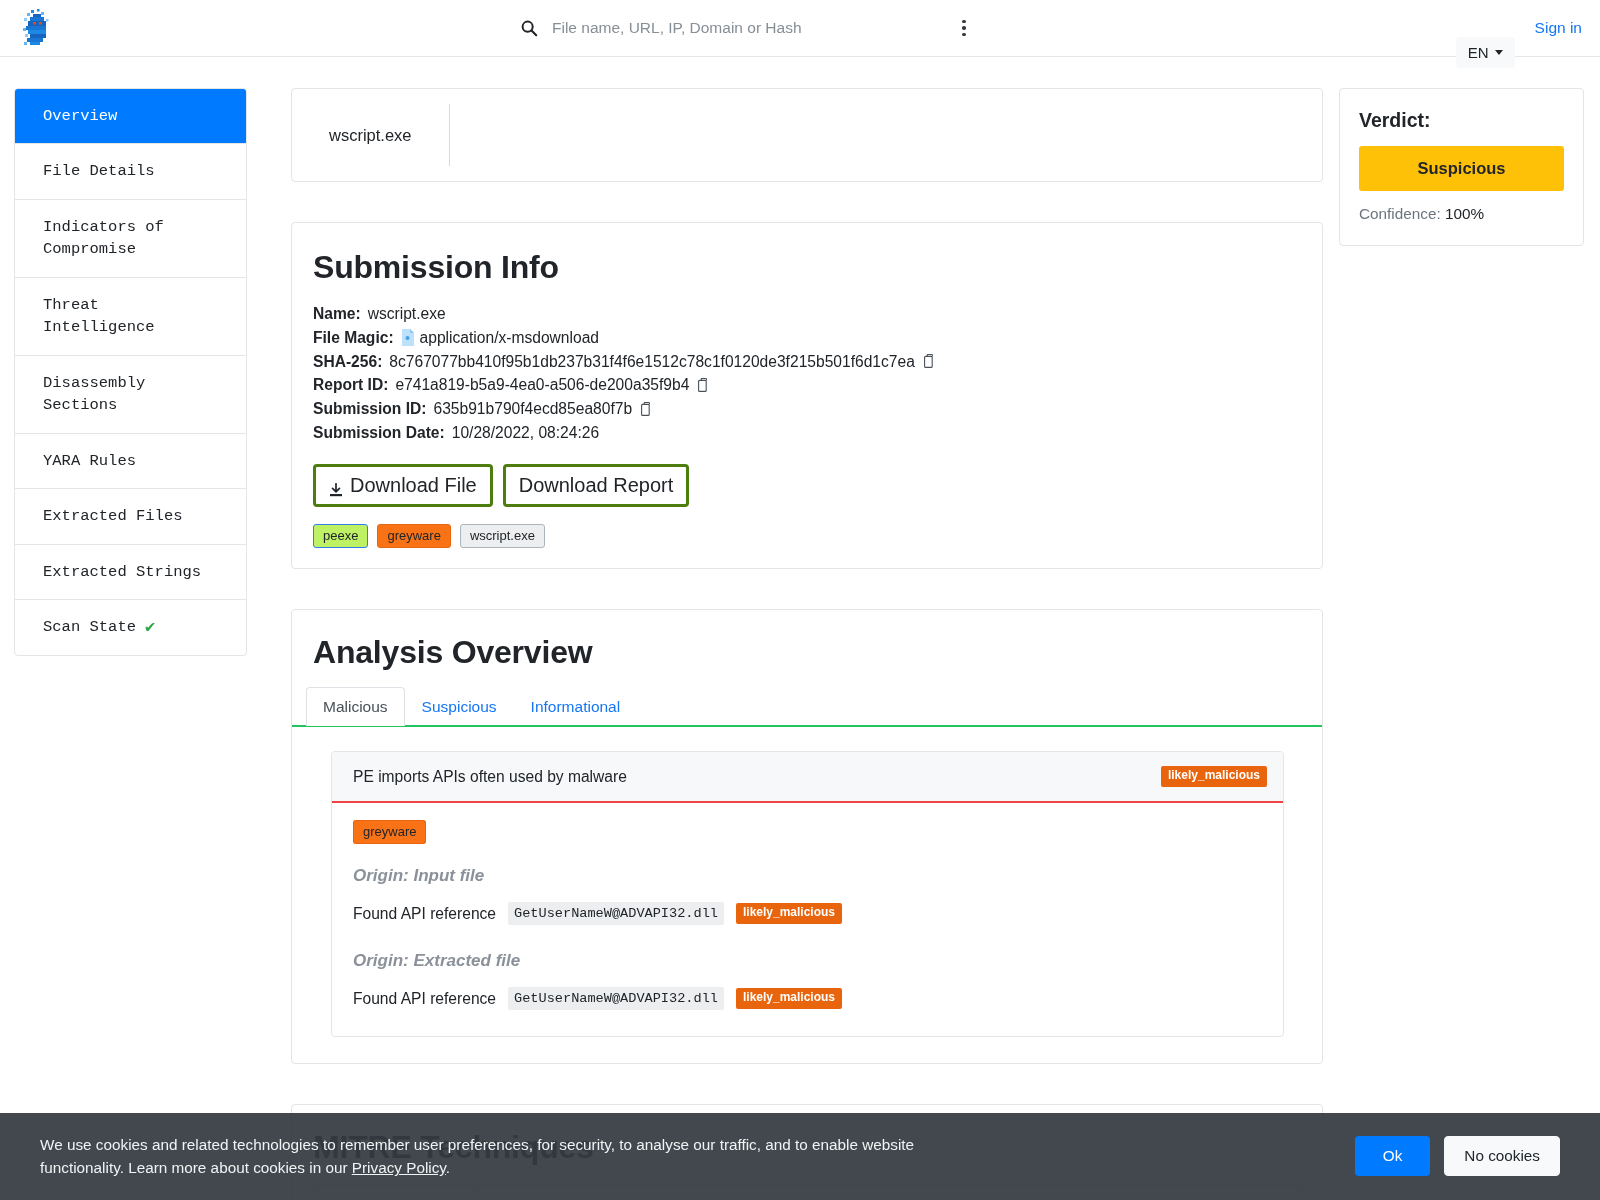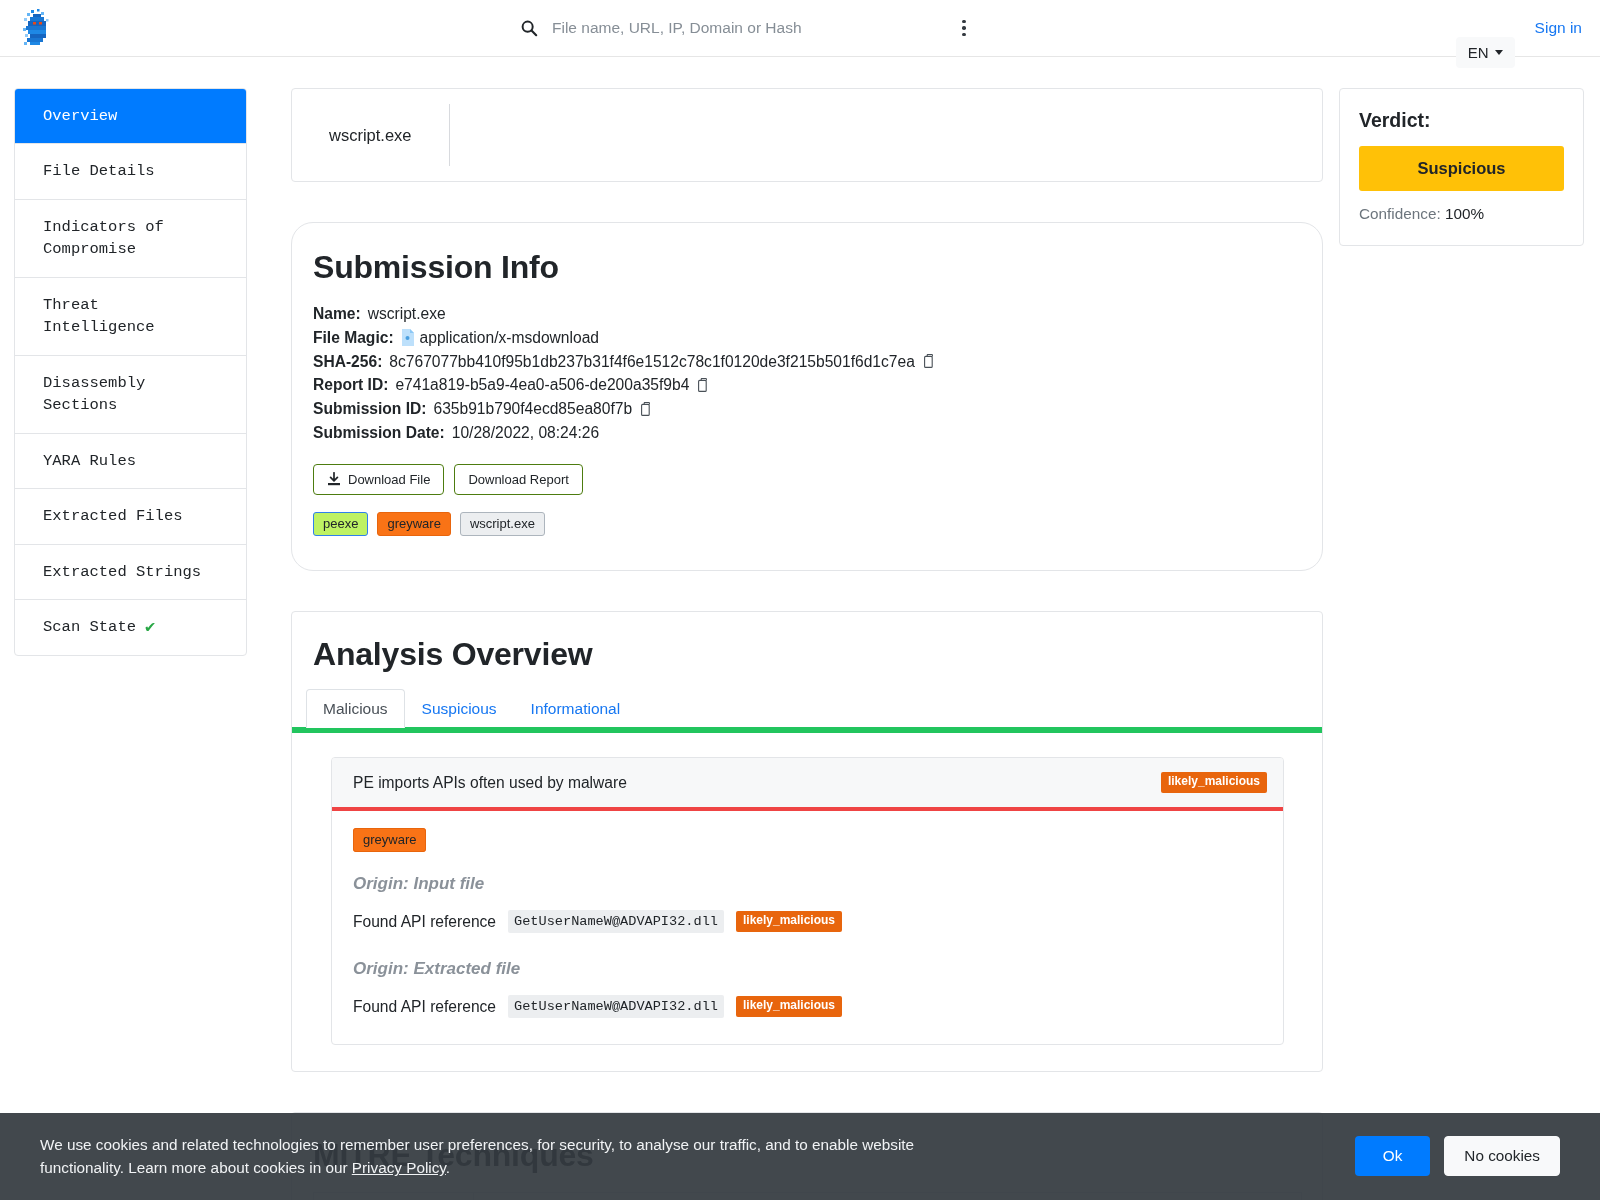--- a/index.html
+++ b/index.html
@@ -146,21 +146,21 @@
   }
   .file-name {
     font-size: 16.5px;
     color: #212529;
     padding-right: 37px;
     border-right: 1px solid #d8dade;
     line-height: 62px;
   }
 
   
-  .sub-card { padding: 26px 20px 34px 21px; border-radius: 22px; }
+  .sub-card { padding: 26px 20px 20px 21px; }
   h2.section-title {
     font-size: 32px;
     font-weight: bold;
     margin: 0 0 16px 0;
     color: #212529;
     letter-spacing: -0.2px;
   }
   .info-row {
     font-size: 15.6px;
     line-height: 23.8px;
@@ -180,50 +180,50 @@
   }
   .copy-icon {
     display: inline-block;
     width: 11px; height: 14px;
     margin-left: 9px;
     vertical-align: -2px;
     cursor: pointer;
   }
   .btn-row { margin-top: 19px; display: flex; gap: 10px; }
   .btn-outline {
-    border: 1px solid #4d7c0f;
+    border: 3px solid #4d7c0f;
     border-radius: 4px;
     background: #fff;
     padding: 7px 13px;
-    font-size: 13px;
-    color: #212529;
-    cursor: pointer;
-    display: flex;
-    align-items: center;
+    font-size: 20px;
+    color: #212529;
+    cursor: pointer;
+    display: flex;
+    align-items: flex-end;
     gap: 7px;
     font-family: "Liberation Sans", sans-serif;
   }
   .dl-icon { width: 14px; height: 14px; display:block; }
   .tag-row { margin-top: 17px; display: flex; gap: 9px; }
   .tag {
     font-size: 13px;
     padding: 3px 9px 4px;
     border-radius: 3px;
     line-height: 1.2;
     cursor: pointer;
   }
   .tag-blue   { background: #bef264; border: 1px solid #2f80ed; color: #212529; }
   .tag-orange { background: #f97316; border: 1px solid #e8650d; color: #212529; }
   .tag-grey   { background: #eceef0; border: 1px solid #adb5bd; color: #212529; }
 
   
   .an-card { padding: 24px 20px 26px 21px; }
   .tabs {
     display: flex;
-    border-bottom: 6px solid #22c55e;
+    border-bottom: 2px solid #22c55e;
     margin: 8px -20px 0 -21px;
     padding: 0 0 0 14px;
   }
   .tab {
     padding: 10px 16px 9px;
     font-size: 15.5px;
     color: #1677f2;
     cursor: pointer;
     border: 1px solid transparent;
     border-radius: 4px 4px 0 0;
@@ -237,21 +237,21 @@
   }
 
   .finding {
     margin: 24px 18px 0 18px;
     border: 1px solid #e3e5e8;
     border-radius: 4px;
     overflow: hidden;
   }
   .finding-head {
     background: #f7f8f9;
-    border-bottom: 4px solid #ef4444;
+    border-bottom: 2px solid #ef4444;
     padding: 14px 16px 14px 21px;
     display: flex;
     align-items: center;
     justify-content: space-between;
   }
   .finding-title { font-size: 15.6px; color: #212529; }
   .badge-mal {
     background: #e8650d;
     color: #ffffff;
     font-size: 12px;

